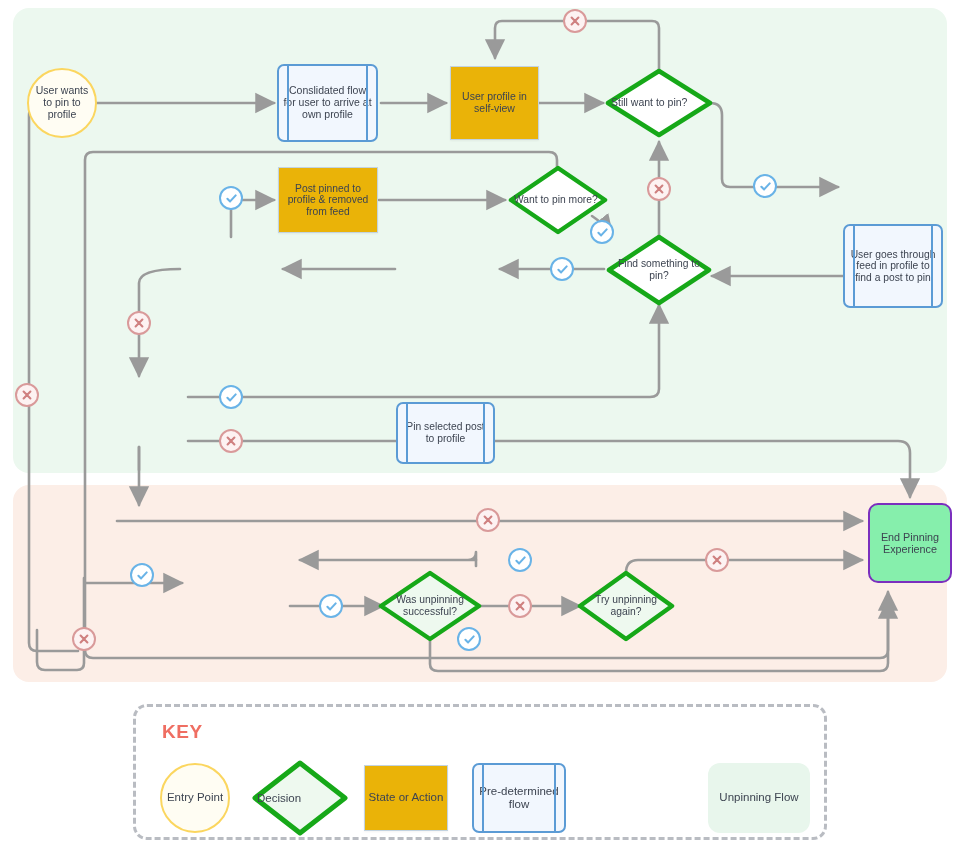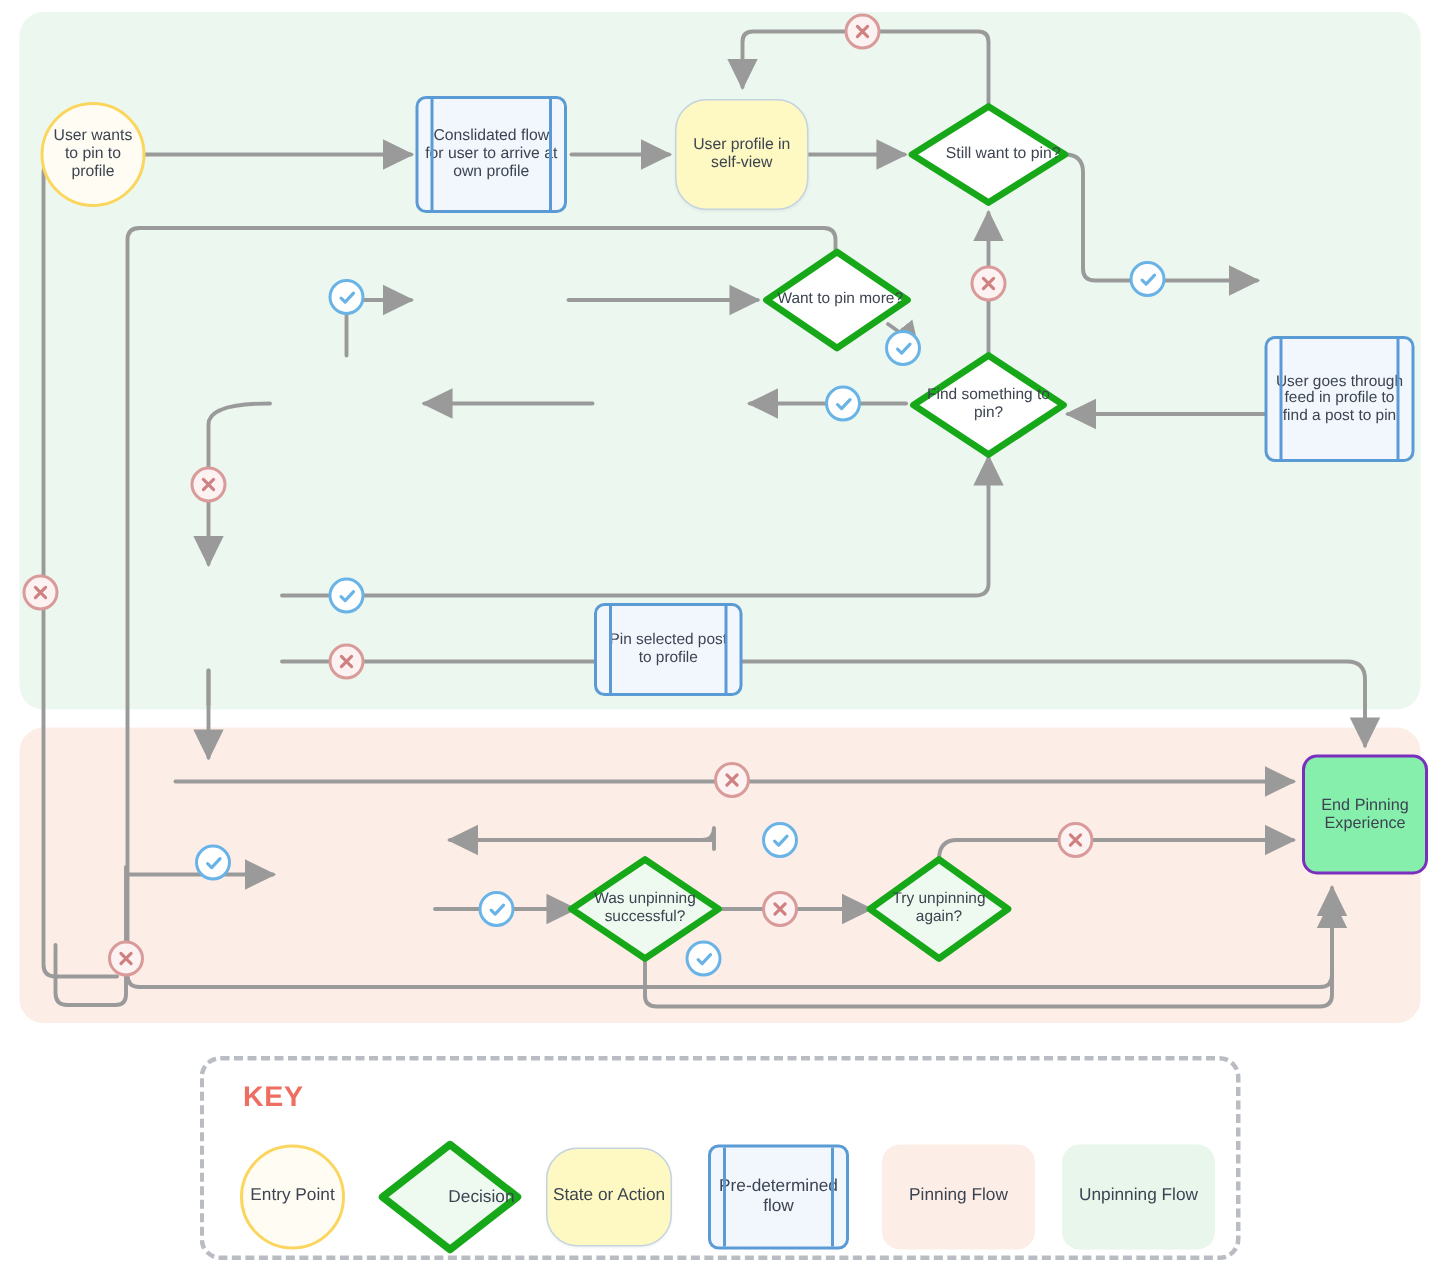--- a/index.html
+++ b/index.html
@@ -19,37 +19,37 @@
   #region-pinning{left:13px;top:485px;width:934px;height:197px;background:#fceee7;}
 
   .node{position:absolute;box-sizing:border-box;display:flex;align-items:center;
         justify-content:center;text-align:center;color:#3d4451;line-height:1.12;}
   .node .lbl{display:block;padding:0 3px;}
 
   
   .entry{border-radius:50%;background:#fffdf3;border:2.5px solid #fbd65f;}
 
   
-  .state{background:#fef9c3;border:1.6px solid #c3d3e0;border-radius:21px;
+  .state{background:#eab308;border:1.6px solid #c3d3e0;border-radius:0;
          box-shadow:0 1px 2px rgba(0,0,0,.05);}
 
   
   .predet{background:#f2f7fe;border:2.2px solid #5b9bd5;border-radius:7px;position:relative;}
   .predet::before,.predet::after{content:"";position:absolute;top:0;bottom:0;width:2.2px;background:#5b9bd5;}
   .predet::before{left:8px;}
   .predet::after{right:8px;}
 
   
   .endbox{background:#86efac;border:2.6px solid #7b2fbe;border-radius:10px;}
 
   
   .diamond{position:absolute;}
   .diamond .dshape{position:absolute;left:0;top:0;width:100%;height:100%;}
   .diamond .dtext{position:absolute;left:0;top:0;width:100%;height:100%;
-     display:flex;align-items:center;justify-content:flex-end;text-align:center;
+     display:flex;align-items:center;justify-content:flex-start;text-align:center;
      color:#3d4451;line-height:1.12;}
   .diamond .dtext span{display:block;padding:0 6px;}
 
   
   .badge{position:absolute;width:24px;height:24px;border-radius:50%;
          box-sizing:border-box;display:flex;align-items:center;justify-content:center;}
   .badge.yes{background:#ffffff;border:2.2px solid #69b3e7;}
   .badge.no{background:#fdf2f2;border:2.2px solid #d99a9a;}
   .badge svg{display:block;}
 
@@ -156,20 +156,23 @@
     </svg>
     <div class="dtext" style="font-size:10.5px;">
       <span>Still want to pin?</span>
     </div>
   </div>
 
   <div class="node predet" id="n-goesthrough" style="left:843px;top:146px;width:100px;height:84px;font-size:10.3px;">
     <span class="lbl">User goes through feed in profile to find a post to pin</span>
   </div>
 
+  <div class="node state" id="n-postpinned" style="left:278px;top:167px;width:100px;height:66px;font-size:10.3px;">
+    <span class="lbl">Post pinned to profile &amp; removed from feed</span>
+  </div>
 
   <div class="diamond" id="n-wantmore" style="left:508px;top:165px;width:100px;height:70px;">
     <svg class="dshape" viewBox="0 0 100 70" preserveAspectRatio="none">
       <polygon points="50,3 97,35 50,67 3,35" fill="#ffffff" stroke="#16a818" stroke-width="4.5" stroke-linejoin="round"></polygon>
     </svg>
     <div class="dtext" style="font-size:10.3px;">
       <span>Want to pin more?</span>
     </div>
   </div>
 
@@ -325,22 +328,19 @@
     </div>
 
     <div class="key-item state" style="left:228px;top:58px;width:84px;height:66px;">
       <span>State or Action</span>
     </div>
 
     <div class="key-item predet" style="left:336px;top:56px;width:94px;height:70px;">
       <span>Pre-determined flow</span>
     </div>
 
-    <div class="swatch" style="left:452px;top:56px;width:102px;height:70px;background:#fceee7;">
-      <span>Pinning Flow</span>
-    </div>
 
     <div class="swatch" style="left:572px;top:56px;width:102px;height:70px;background:#e8f6ec;">
       <span>Unpinning Flow</span>
     </div>
   </div>
 
 </div>
 
 </body></html>

